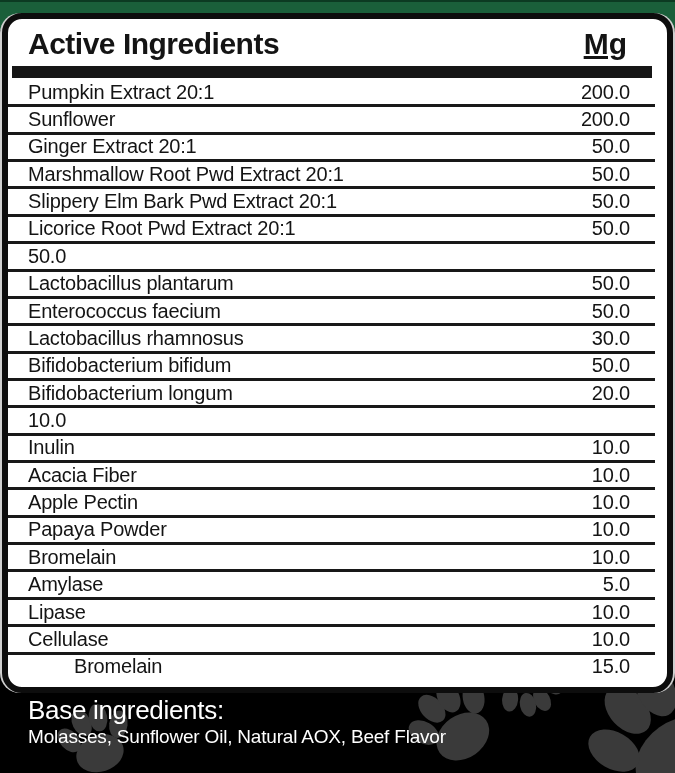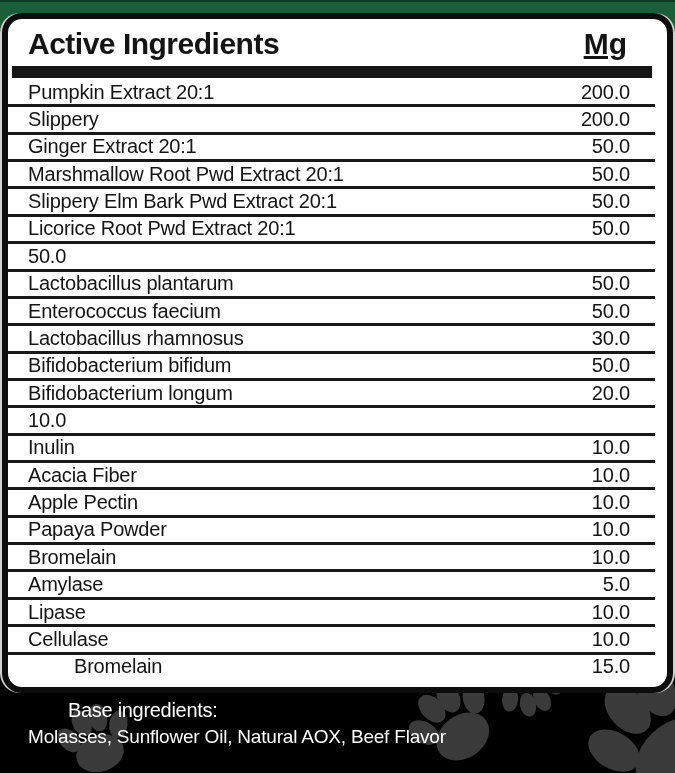--- a/index.html
+++ b/index.html
@@ -72,21 +72,21 @@
     font-size:20px;color:var(--ink);text-align:right;white-space:nowrap;
     letter-spacing:-0.2px;
   }
   .footer{
     position:absolute;left:0;right:0;bottom:0;height:80px;
     z-index:3;
     padding:3px 10px 0 28px;
     color:#ffffff;
   }
   .footer-title{
-    font-size:20px;line-height:29px;letter-spacing:-0.3px;margin-left:40px;
+    font-size:26px;line-height:29px;letter-spacing:-0.3px;
   }
   .footer-line{
     font-size:19px;line-height:23px;letter-spacing:-0.2px;white-space:nowrap;
   }
   .paws{
     position:absolute;left:0;bottom:0;width:675px;height:100px;
     z-index:1;
   }
 </style>
 </head>
@@ -117,21 +117,21 @@
       <span class="card-title">Active Ingredients</span>
       <span class="unit-label">Mg</span>
     </div>
     <div class="header-bar"></div>
     <div class="table" id="ingredient-table">
         <div class="row">
       <span class="cell-name">Pumpkin Extract 20:1</span>
       <span class="cell-mg">200.0</span>
     </div>
         <div class="row">
-      <span class="cell-name">Slippery</span>
+      <span class="cell-name">Sunflower</span>
       <span class="cell-mg">200.0</span>
     </div>
         <div class="row">
       <span class="cell-name">Ginger Extract 20:1</span>
       <span class="cell-mg">50.0</span>
     </div>
         <div class="row">
       <span class="cell-name">Marshmallow Root Pwd Extract 20:1</span>
       <span class="cell-mg">50.0</span>
     </div>

